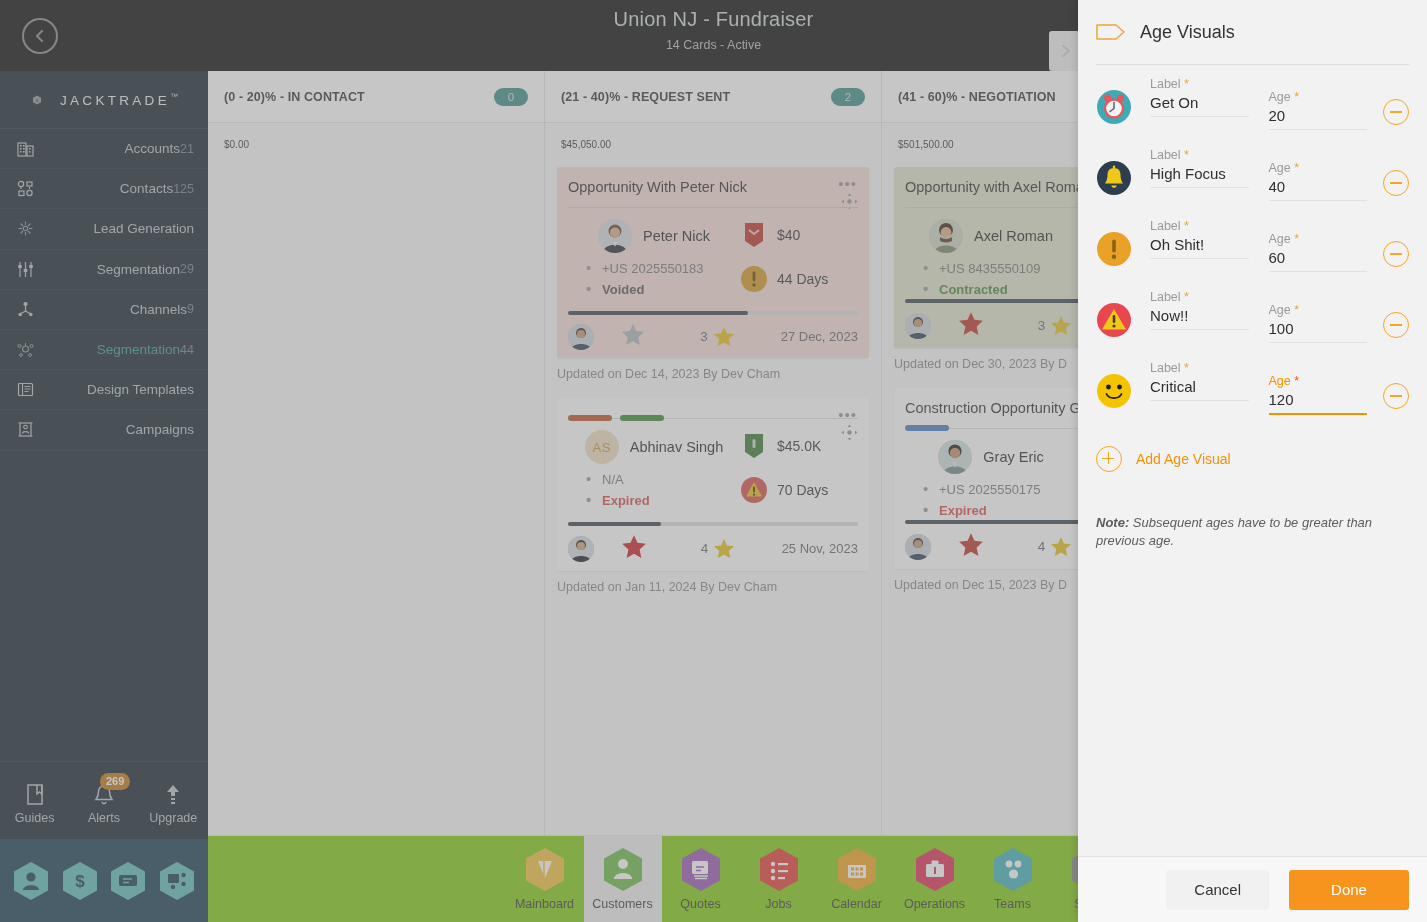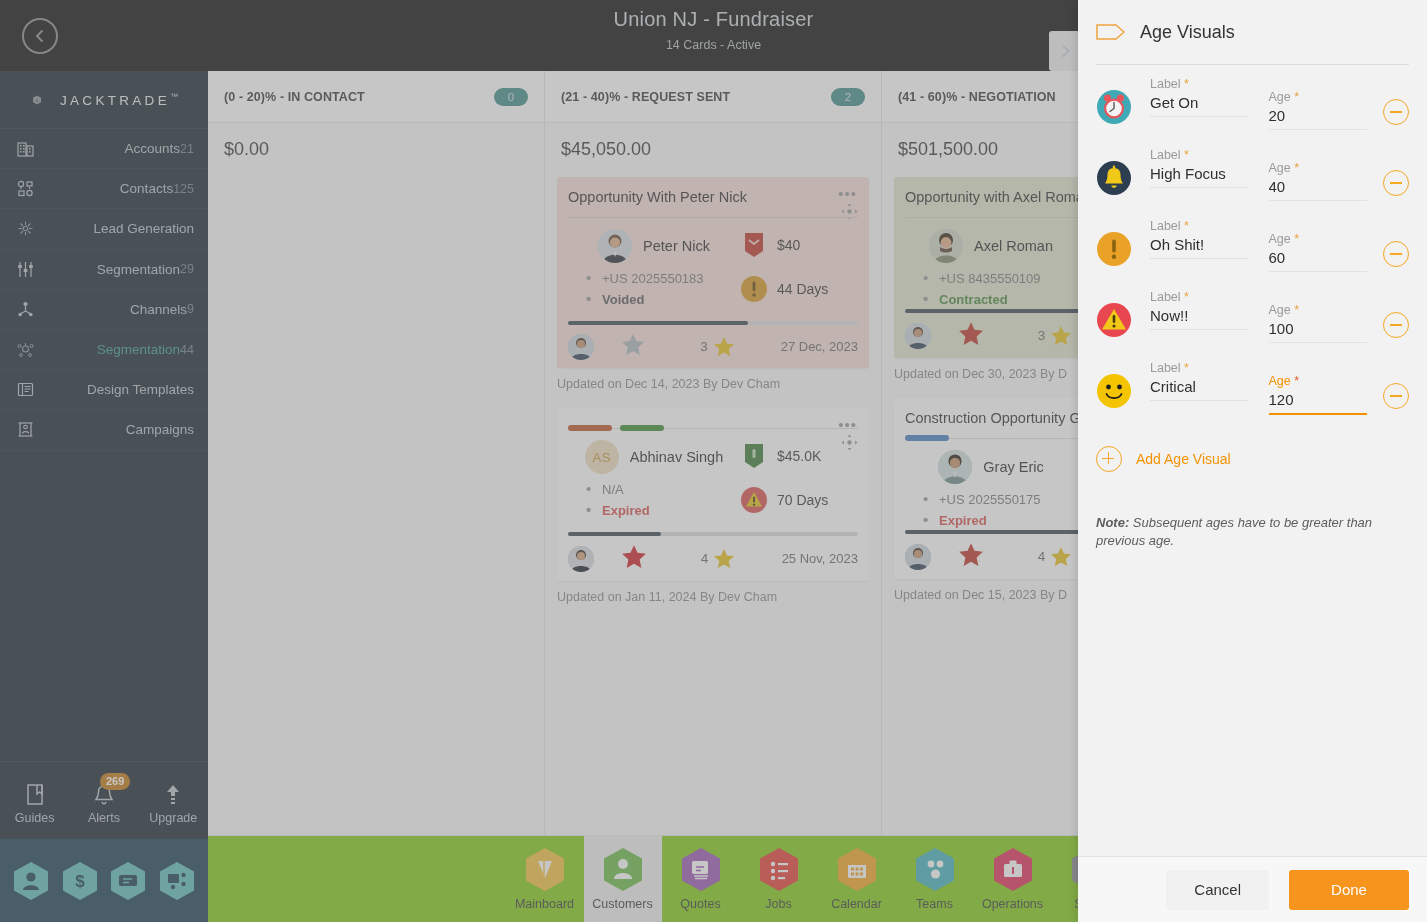--- a/index.html
+++ b/index.html
@@ -109,21 +109,21 @@
   .col { width: 337px; border-right: 1px solid #e4e4e4; background: #fafafa; position: relative; }
   .col-head {
     height: 52px; display: flex; align-items: center; justify-content: space-between;
     padding: 0 16px; background: #ffffff; border-bottom: 1px solid #e8e8e8;
   }
   .col-title { font-size: 12.5px; font-weight: bold; color: #3b3b3b; letter-spacing: .1px; }
   .col-badge {
     background: #43918c; color: #cfe3e2; font-size: 11.5px;
     border-radius: 11px; min-width: 34px; text-align:center; padding: 3px 10px;
   }
-  .col-total { padding: 16px 16px 0 16px; font-size: 18px; color: #3a3a3a; }
+  .col-total { padding: 16px 16px 0 16px; font-size: 10px; color: #3a3a3a; }
 
   .card {
     margin: 17px 12px 0 12px; border-radius: 3px; padding: 10px 11px 8px 11px;
     position: relative; box-shadow: 0 1px 2px rgba(0,0,0,.07);
   }
   .card.pink { background: #f4dcd8; }
   .card.gray { background: #ffffff; }
   .card.olive { background: #dfe4cd; }
   .card-title { font-size: 14.5px; color: #333; padding-right: 40px; line-height: 20px; }
   .card-dots { position:absolute; right: 12px; top: 8px; color:#9a9a9a; font-size:15px; letter-spacing:1px; cursor:pointer;}
@@ -852,39 +852,39 @@
                   <rect x="23" y="25.5" width="3" height="3"></rect>
                 </g>
               </svg>
           </span>
           <span class="bnav-lb">Calendar</span>
         </div>
 
         <div class="bnav-item">
           <span class="bnav-hex">
             <svg width="40" height="45" viewBox="0 0 40 45">
+                <polygon points="20,1 39,11.5 39,33.5 20,44 1,33.5 1,11.5" fill="#e03158"></polygon>
+                <rect x="11" y="17" width="18" height="13" rx="1.5" fill="#fff"></rect>
+                <rect x="16.5" y="13.5" width="7" height="4" rx="1" fill="#fff"></rect>
+                <rect x="19" y="20" width="2" height="7" fill="#e03158"></rect>
+              </svg>
+          </span>
+          <span class="bnav-lb">Operations</span>
+        </div>
+
+        <div class="bnav-item">
+          <span class="bnav-hex">
+            <svg width="40" height="45" viewBox="0 0 40 45">
                 <polygon points="20,1 39,11.5 39,33.5 20,44 1,33.5 1,11.5" fill="#45b5bd"></polygon>
                 <circle cx="16" cy="17" r="3.4" fill="#fff"></circle>
                 <circle cx="25" cy="17" r="3.4" fill="#fff"></circle>
                 <circle cx="20.5" cy="27" r="4.6" fill="#fff"></circle>
               </svg>
           </span>
           <span class="bnav-lb">Teams</span>
-        </div>
-
-        <div class="bnav-item">
-          <span class="bnav-hex">
-            <svg width="40" height="45" viewBox="0 0 40 45">
-                <polygon points="20,1 39,11.5 39,33.5 20,44 1,33.5 1,11.5" fill="#e03158"></polygon>
-                <rect x="11" y="17" width="18" height="13" rx="1.5" fill="#fff"></rect>
-                <rect x="16.5" y="13.5" width="7" height="4" rx="1" fill="#fff"></rect>
-                <rect x="19" y="20" width="2" height="7" fill="#e03158"></rect>
-              </svg>
-          </span>
-          <span class="bnav-lb">Operations</span>
         </div>
 
         <div class="bnav-item">
           <span class="bnav-hex">
             <svg width="40" height="45" viewBox="0 0 40 45">
                 <polygon points="20,1 39,11.5 39,33.5 20,44 1,33.5 1,11.5" fill="#8b8f93"></polygon>
                 <circle cx="20" cy="22.5" r="7.5" fill="#fff"></circle>
                 <circle cx="20" cy="22.5" r="3" fill="#8b8f93"></circle>
                 <g fill="#fff">
                   <rect x="18.5" y="12" width="3" height="4"></rect>

